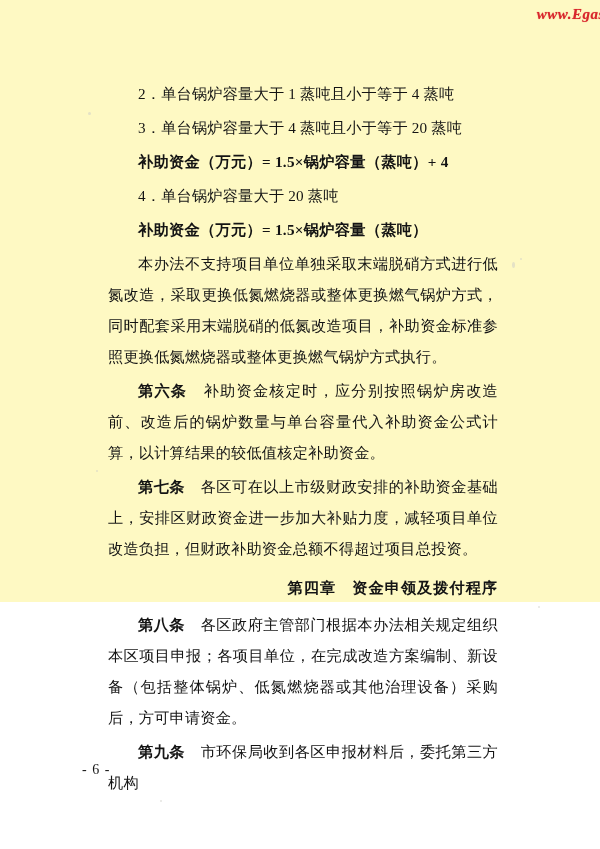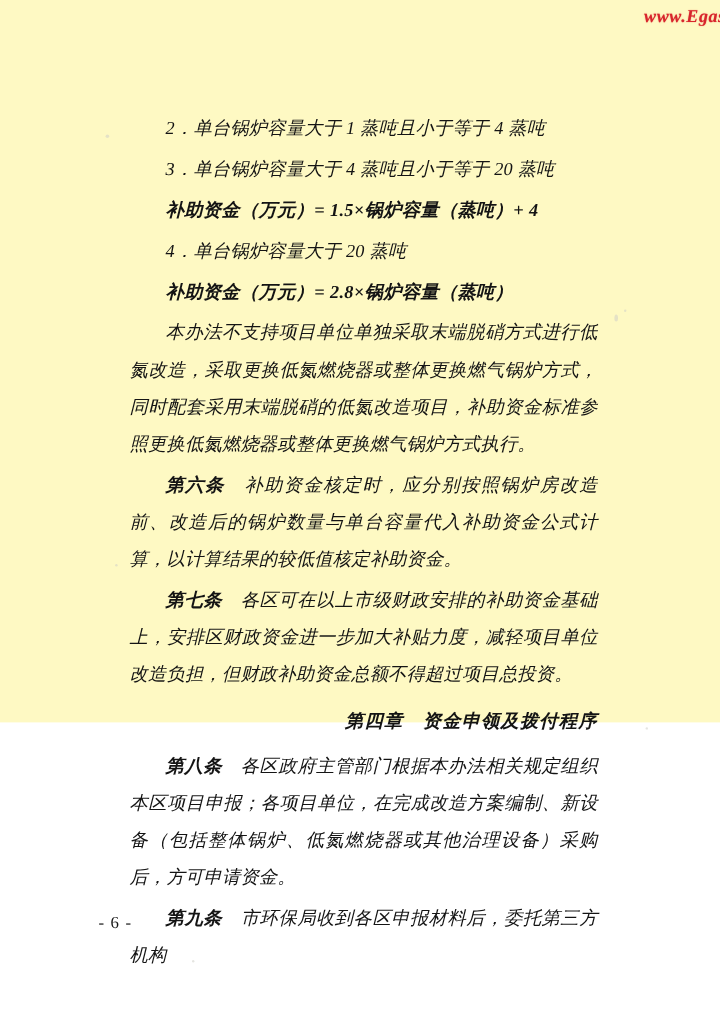--- a/index.html
+++ b/index.html
@@ -28,24 +28,23 @@
     font-style: italic;
     font-weight: bold;
     font-size: 15px;
     letter-spacing: 0.5px;
     color: #d8262c;
     text-shadow: 0 0 1px rgba(216,38,44,0.6);
     white-space: nowrap;
   }
   .content {
     position: absolute;
-    top: 92px;
+    top: 78px;
     left: 108px;
     width: 390px;
-    font-style: italic;
   }
   p {
     margin: 0 0 3px 0;
     font-size: 15.2px;
     line-height: 31px;
     color: #141414;
     text-align: justify;
     letter-spacing: 0.2px;
   }
   p.indent {
@@ -96,21 +95,21 @@
   <div class="speck" style="left:96px;  top:470px; width:2px;  height:2px;"></div>
   <div class="speck" style="left:538px; top:606px; width:2px;  height:2px;"></div>
   <div class="speck" style="left:160px; top:800px; width:2px;  height:2px;"></div>
 
   <div class="content">
 
     <p class="indent">2．单台锅炉容量大于 1 蒸吨且小于等于 4 蒸吨</p>
     <p class="indent">3．单台锅炉容量大于 4 蒸吨且小于等于 20 蒸吨</p>
     <p class="indent bold">补助资金（万元）= 1.5×锅炉容量（蒸吨）+ 4</p>
     <p class="indent">4．单台锅炉容量大于 20 蒸吨</p>
-    <p class="indent bold">补助资金（万元）= 2.8×锅炉容量（蒸吨）</p>
+    <p class="indent bold">补助资金（万元）= 1.5×锅炉容量（蒸吨）</p>
 
     <p class="indent">本办法不支持项目单位单独采取末端脱硝方式进行低氮改造，采取更换低氮燃烧器或整体更换燃气锅炉方式，同时配套采用末端脱硝的低氮改造项目，补助资金标准参照更换低氮燃烧器或整体更换燃气锅炉方式执行。</p>
 
     <p class="indent"><span class="bold-run">第六条</span>　<span>补助资金核定时，应分别按照锅炉房改造前、改造后的锅炉数量与单台容量代入补助资金公式计算，以计算结果的较低值核定补助资金。</span></p>
 
     <p class="indent"><span class="bold-run">第七条</span>　<span>各区可在以上市级财政安排的补助资金基础上，安排区财政资金进一步加大补贴力度，减轻项目单位改造负担，但财政补助资金总额不得超过项目总投资。</span></p>
 
     <p class="center">第四章　资金申领及拨付程序</p>
 
     <p class="indent"><span class="bold-run">第八条</span>　<span>各区政府主管部门根据本办法相关规定组织本区项目申报；各项目单位，在完成改造方案编制、新设备（包括整体锅炉、低氮燃烧器或其他治理设备）采购后，方可申请资金。</span></p>

